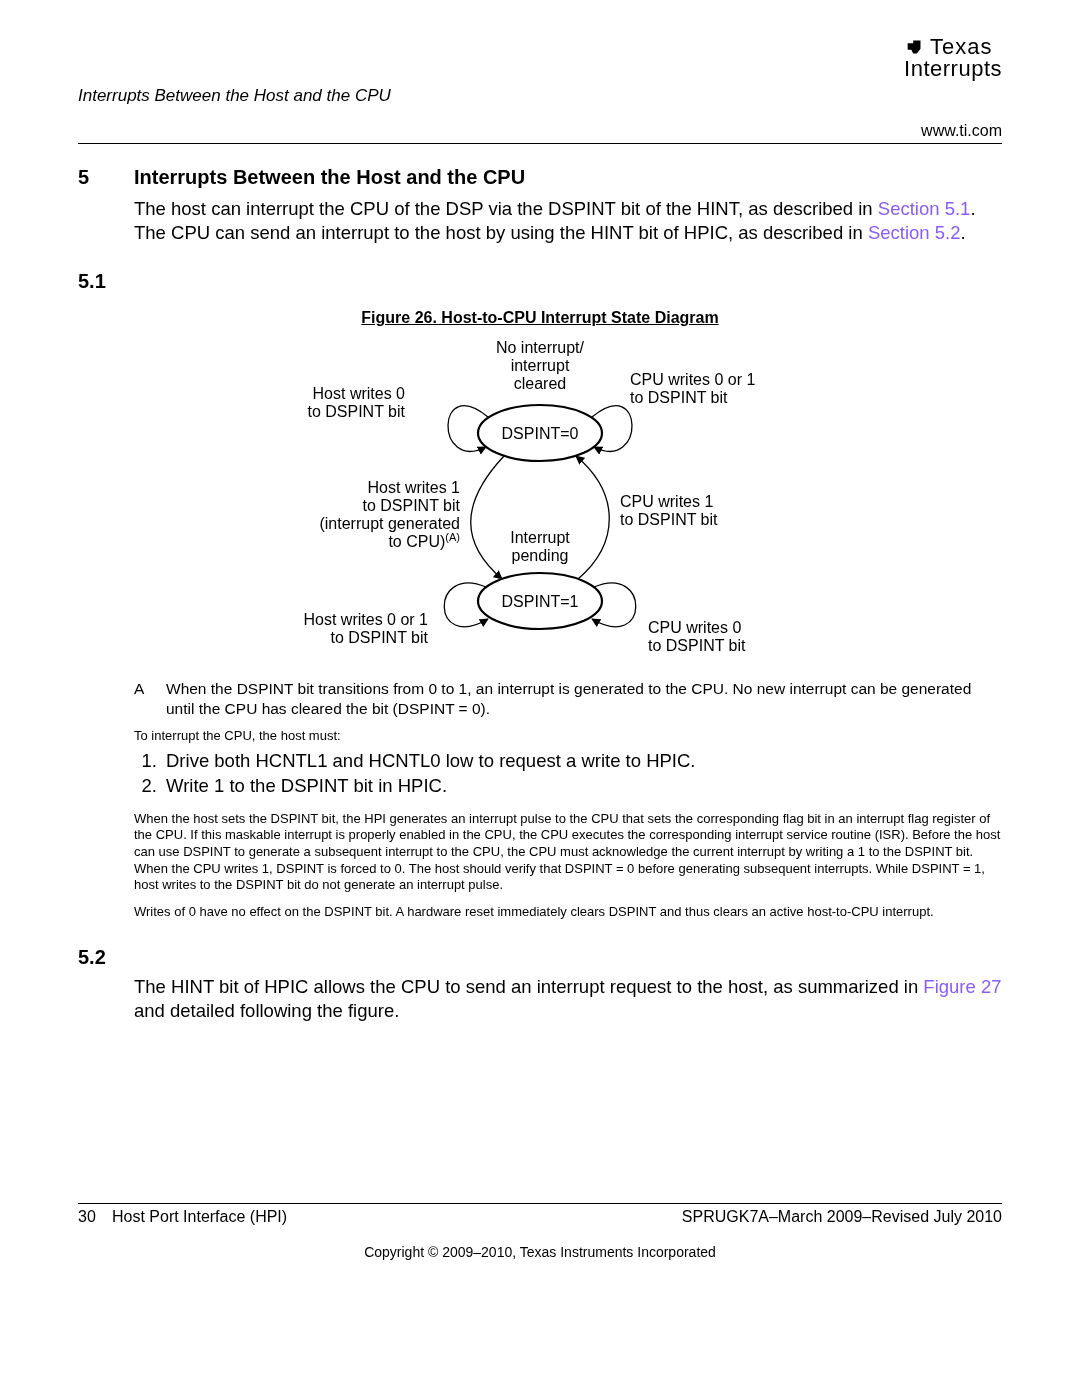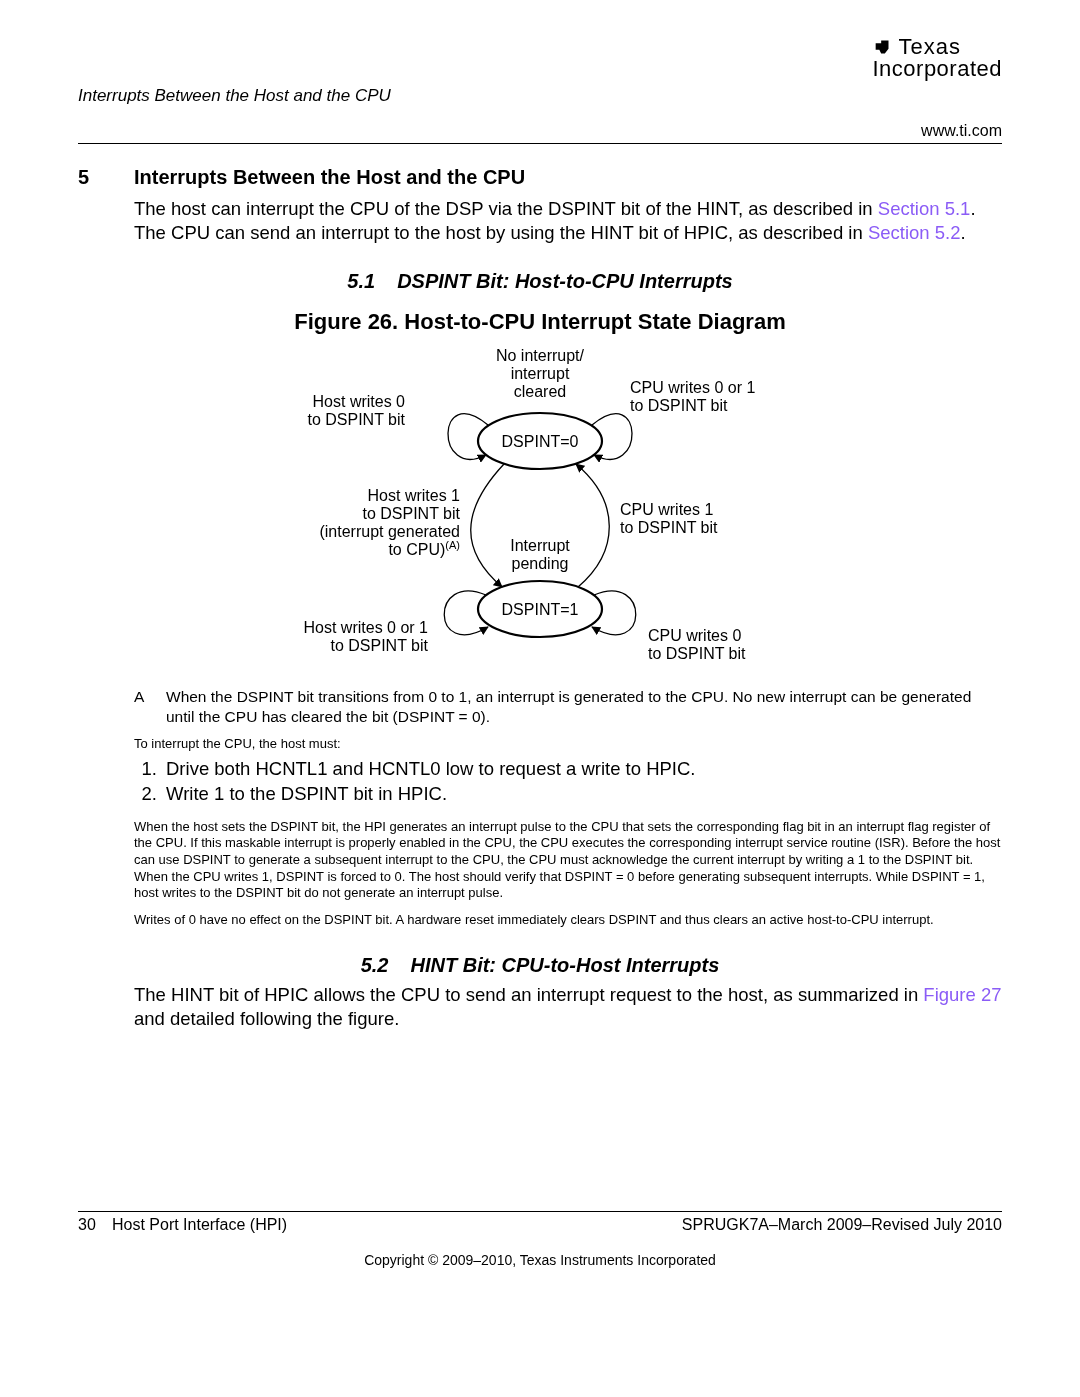--- a/index.html
+++ b/index.html
@@ -45,30 +45,30 @@
   }
   .sec-heading .num { min-width: 22px; }
   .body-text {
     margin-left: 56px;
     font-size: 18.5px;
     line-height: 1.28;
   }
   .xref { color: #8b5cf6; }
   .sub-heading {
     display: flex; gap: 22px;
-    font-weight: bold; font-style: italic;
+    font-weight: bold; 
     font-size: 20px;
     margin: 26px 0 6px 0;
-    justify-content: center;
   }
   .fig-caption {
     text-align: center;
     font-weight: bold;
-    font-size: 22px;
+    font-size: 16px;
     margin: 16px 0 6px 0;
+    text-decoration: underline;
   }
   .diagram {
     display: block;
     margin: 0 auto 6px auto;
   }
   .footnote {
     margin-left: 56px;
     font-size: 15.5px;
     display: flex; gap: 18px;
     line-height: 1.25;
@@ -100,40 +100,39 @@
 <body>
 
 <div class="page">
 
   <div class="logo">
     <span class="logo-chip">
       <svg viewBox="0 0 24 24" width="22" height="22">
         <path d="M4 8 h6 v-3 h8 v9 l-4 5 h-4 l-2 -4 h-4 z" fill="#000"></path>
       </svg>
     </span><span class="logo-line1">Texas</span><br>
-    <span class="logo-line2" style="margin-left:0px;">Incorporated</span>
+    <span class="logo-line2" style="margin-left:0px;">Interrupts</span>
   </div>
 
   <div class="running-head">
     <span>Interrupts Between the Host and the CPU</span>
     <span class="right">www.ti.com</span>
   </div>
   <hr class="rule">
 
   <div class="sec-heading">
     <span class="num">5</span>
     <span>Interrupts Between the Host and the CPU</span>
   </div>
   <div class="body-text">
     <span>The host can interrupt the CPU of the DSP via the DSPINT bit of the HINT, as described in </span><span class="xref">Section 5.1</span><span>. The CPU can send an interrupt to the host by using the HINT bit of HPIC, as described in </span><span class="xref">Section 5.2</span><span>.</span>
   </div>
 
   <div class="sub-heading">
     <span>5.1</span>
-    <span>DSPINT Bit: Host-to-CPU Interrupts</span>
   </div>
 
   <div class="fig-caption">Figure 26. Host-to-CPU Interrupt State Diagram</div>
 
   <svg class="diagram" width="560" height="340" viewBox="0 0 560 340">
     <defs>
       <marker id="arr" viewBox="0 0 10 10" refX="9" refY="5" markerWidth="7" markerHeight="7" orient="auto-start-reverse">
         <path d="M 0 0 L 10 5 L 0 10 z" fill="#000"></path>
       </marker>
     </defs>
@@ -189,21 +188,20 @@
   <ol class="steps">
     <li>Drive both HCNTL1 and HCNTL0 low to request a write to HPIC.</li>
     <li>Write 1 to the DSPINT bit in HPIC.</li>
   </ol>
 
   <div class="para">When the host sets the DSPINT bit, the HPI generates an interrupt pulse to the CPU that sets the corresponding flag bit in an interrupt flag register of the CPU. If this maskable interrupt is properly enabled in the CPU, the CPU executes the corresponding interrupt service routine (ISR). Before the host can use DSPINT to generate a subsequent interrupt to the CPU, the CPU must acknowledge the current interrupt by writing a 1 to the DSPINT bit. When the CPU writes 1, DSPINT is forced to 0. The host should verify that DSPINT = 0 before generating subsequent interrupts. While DSPINT = 1, host writes to the DSPINT bit do not generate an interrupt pulse.</div>
   <div class="para">Writes of 0 have no effect on the DSPINT bit. A hardware reset immediately clears DSPINT and thus clears an active host-to-CPU interrupt.</div>
 
   <div class="sub-heading">
     <span>5.2</span>
-    <span>HINT Bit: CPU-to-Host Interrupts</span>
   </div>
   <div class="body-text">
     <span>The HINT bit of HPIC allows the CPU to send an interrupt request to the host, as summarized in </span><span class="xref">Figure 27</span><span> and detailed following the figure.</span>
   </div>
 
   <div class="footer">
     <hr class="footer-rule">
     <div class="footer-row">
       <span>
         <span class="pgnum">30</span>

